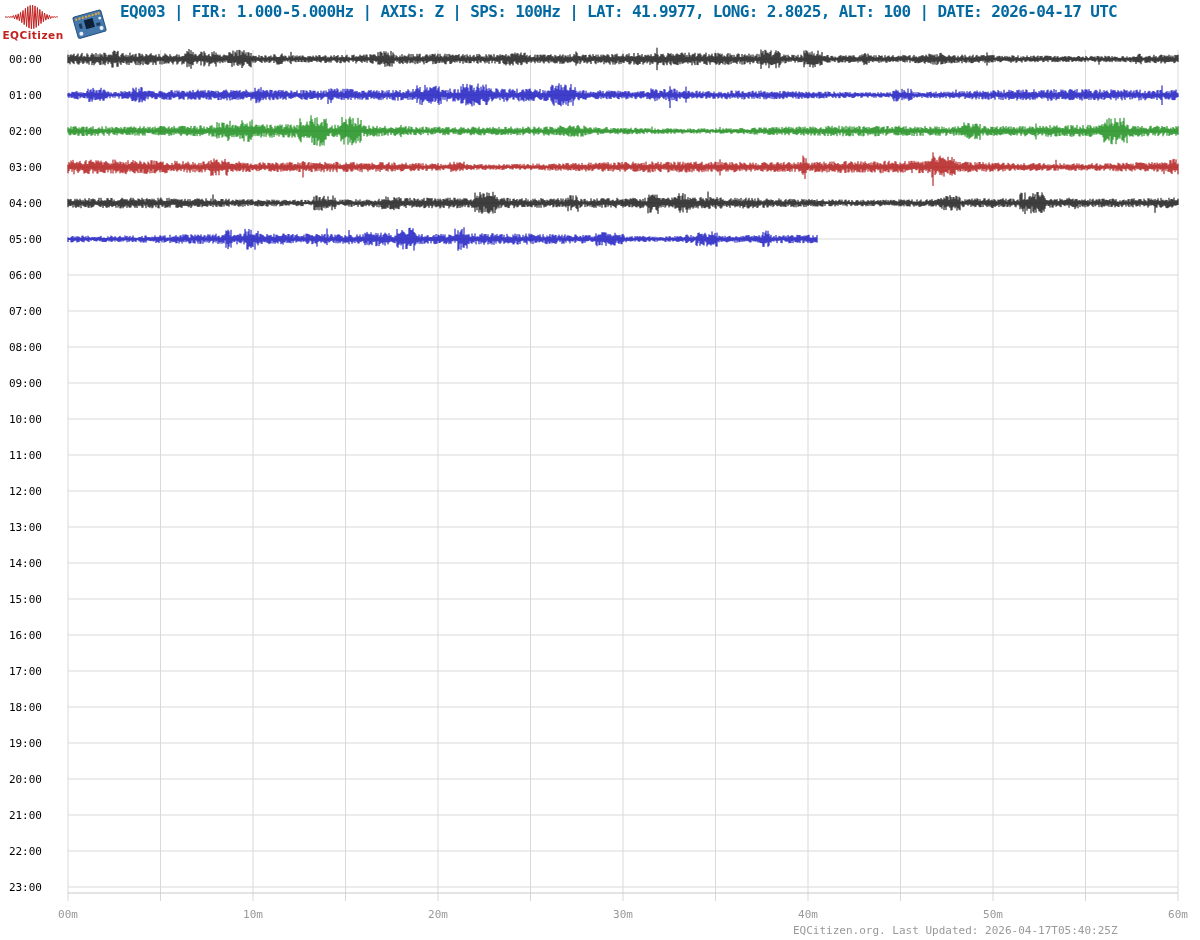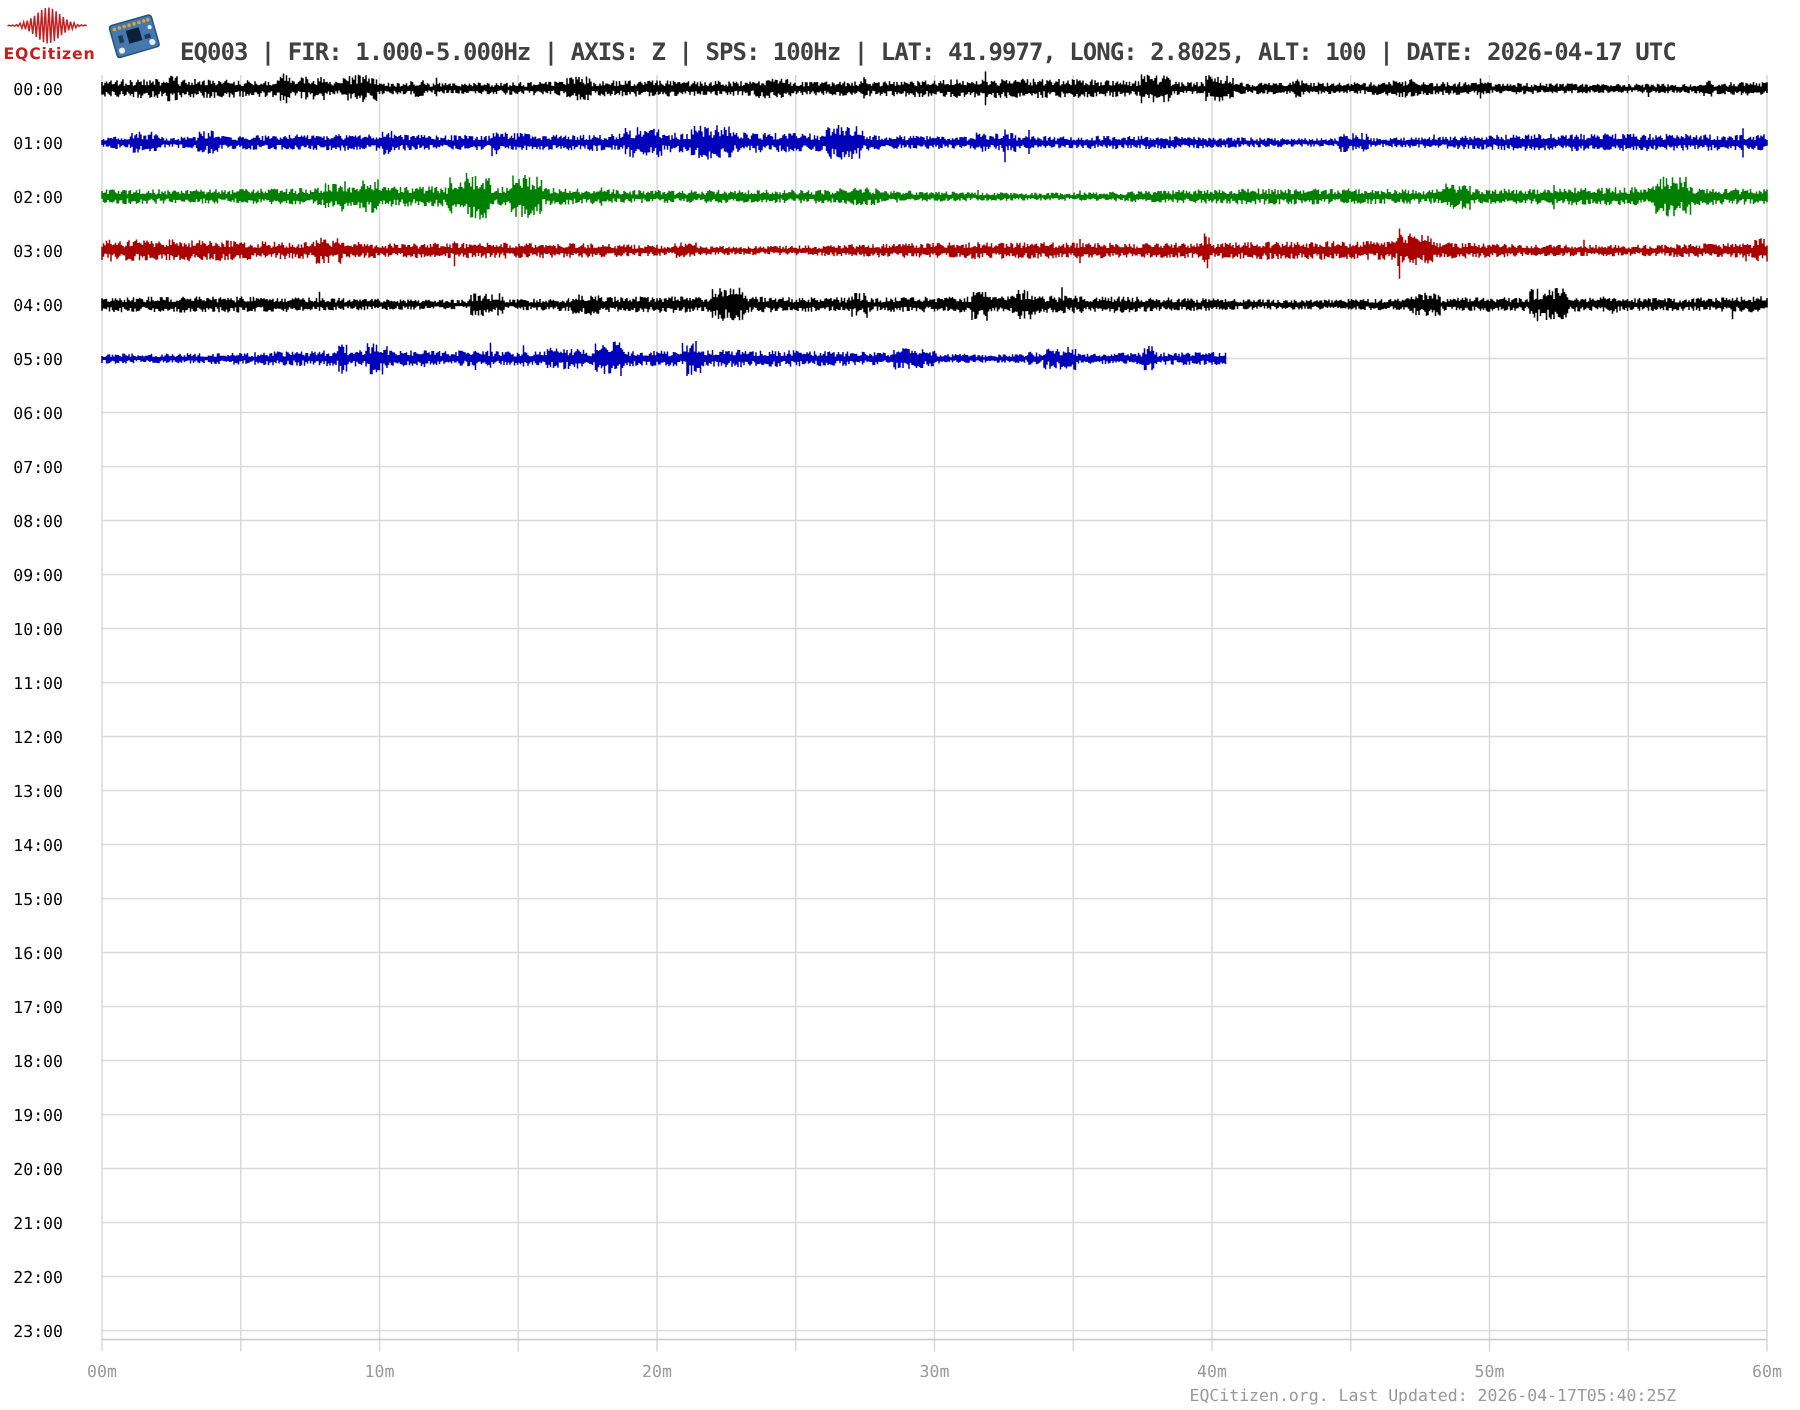--- a/index.html
+++ b/index.html
@@ -1,24 +1,24 @@
 <!DOCTYPE html>
 <html><head>
 <meta charset="utf-8">
 <style>
   html,body{margin:0;padding:0;background:#ffffff;}
   body{width:1200px;height:940px;position:relative;overflow:hidden;
        font-family:"DejaVu Sans Mono",monospace;}
   .header{position:absolute;left:0;top:0;width:1200px;height:44px;}
   #logo{position:absolute;left:2px;top:2px;}
   #pcb{position:absolute;left:70px;top:5px;}
-  #title{position:absolute;left:120px;top:25px;
+  #title{position:absolute;left:120px;top:2px;
          font-family:"DejaVu Sans Mono",monospace;
          font-size:16px;font-weight:700;letter-spacing:-0.65px;
-         white-space:pre;color:#404040;}
+         white-space:pre;color:#0369a1;}
   #plot{position:absolute;left:0;top:0;}
   text{font-family:"DejaVu Sans Mono",monospace;}
 </style>
 </head>
 <body>
 
 <div class="header">
   <svg id="logo" width="62" height="42">
     <polyline id="logo-wave" fill="none" stroke-width="1" stroke="#c22120" points="3.0,15.2 4.2,14.8 5.4,15.3 6.6,14.7 7.8,15.4 9.0,14.5 10.2,15.6 11.4,13.5 12.6,16.8 13.8,12.8 15.0,17.6 16.2,11.8 17.4,18.9 18.6,10.3 19.8,20.6 21.0,8.5 22.2,22.6 23.4,6.4 24.6,24.5 25.8,4.6 27.0,26.1 28.2,3.4 29.4,26.9 30.6,3.1 31.8,26.6 33.0,3.9 34.2,25.4 35.4,5.5 36.6,23.6 37.8,7.4 39.0,21.5 40.2,9.4 41.4,19.7 42.6,11.1 43.8,18.2 45.0,12.4 46.2,17.2 47.4,13.2 48.6,16.5 49.8,14.4 51.0,15.5 52.2,14.6 53.4,15.3 54.6,14.7 55.8,15.2"></polyline>
     <text id="logo-text" x="31" y="37" text-anchor="middle" style="font-family:'DejaVu Sans',sans-serif;font-size:10.5px;font-weight:700;letter-spacing:0.5px;" fill="#c22120">EQCitizen</text>

